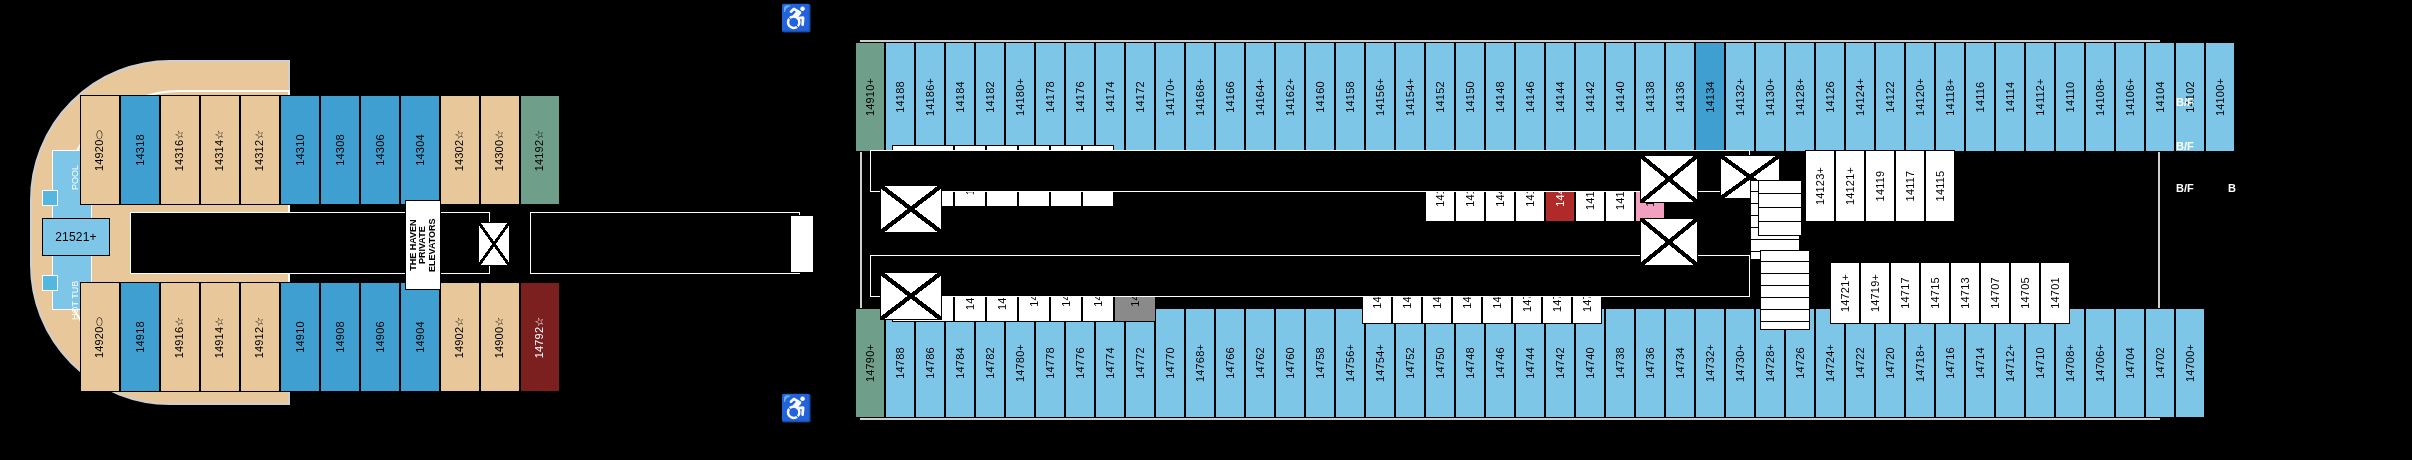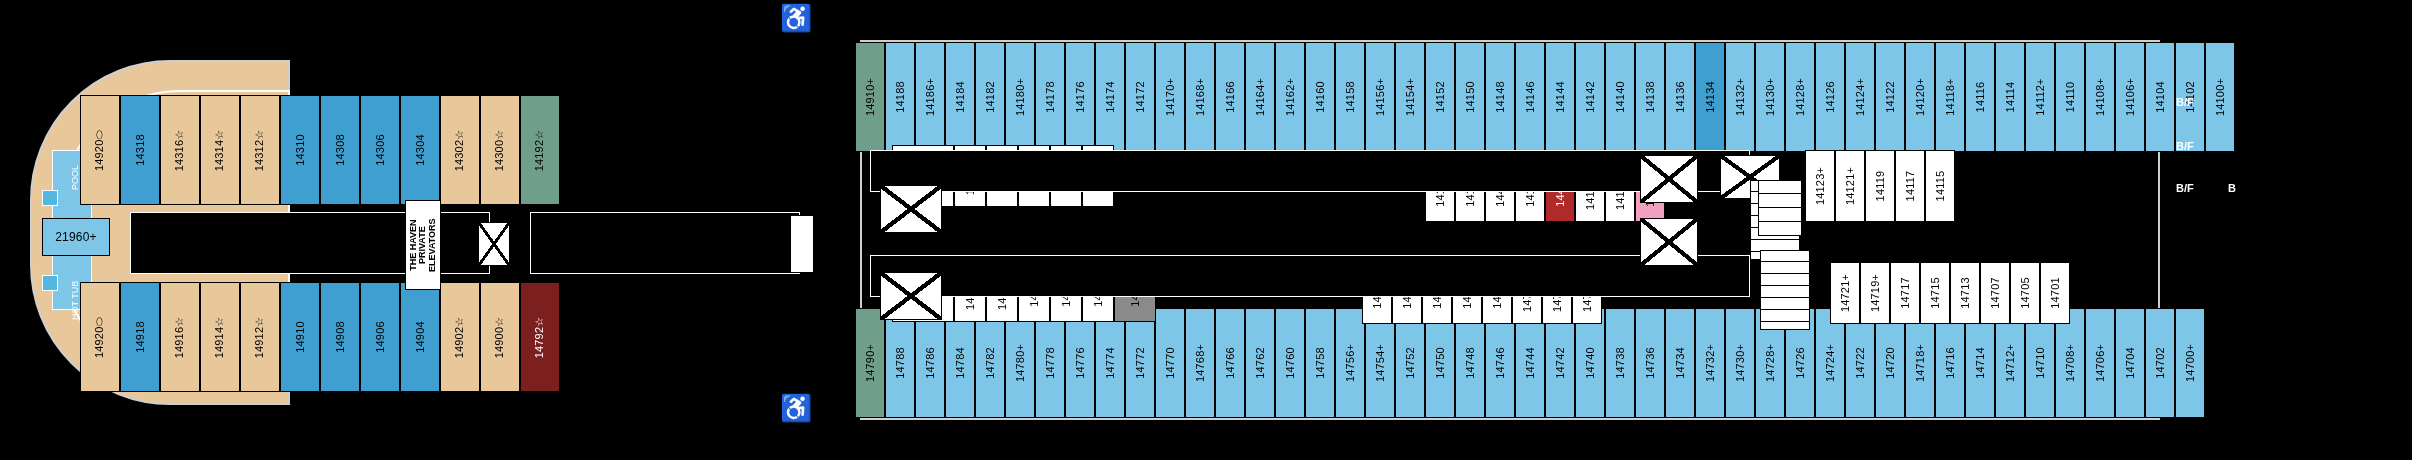--- a/index.html
+++ b/index.html
@@ -50,21 +50,21 @@
   <div class="plain" style="left:60px;top:90px;width:230px;height:285px;background:#e8c79b;border:2px solid #fff;border-radius:120px 0 0 120px;box-sizing:border-box;"></div>
 
   <div class="plain" style="left:52px;top:150px;width:40px;height:160px;background:#7ec6e8;border:1px solid #fff;box-sizing:border-box;"></div>
   <div class="plain" style="left:42px;top:190px;width:16px;height:16px;background:#53b7e0;border:1px solid #fff;"></div>
   <div class="plain" style="left:42px;top:275px;width:16px;height:16px;background:#53b7e0;border:1px solid #fff;"></div>
 
   <div class="txtk vtxt" style="left:70px;top:190px;font-size:9px;color:#fff;">POOL</div>
   <div class="txtk vtxt" style="left:70px;top:320px;font-size:9px;color:#fff;">HOT TUB</div>
 
   <div class="cab blue" style="left:42px;top:218px;width:68px;height:38px;">
-    <span class="h" style="transform:none;font-size:12px;">21960+</span>
+    <span class="h" style="transform:none;font-size:12px;">21521+</span>
   </div>
 
   <div id="fwd-top">
       <div class="cab tan" style="left: 80px; top: 95px; width: 40px; height: 110px;">
         <span style="font-size: 11px;">14920⬭</span>
       </div>
       <div class="cab dkblue" style="left: 120px; top: 95px; width: 40px; height: 110px;">
         <span style="font-size: 11px;">14318</span>
       </div>
       <div class="cab tan" style="left: 160px; top: 95px; width: 40px; height: 110px;">

